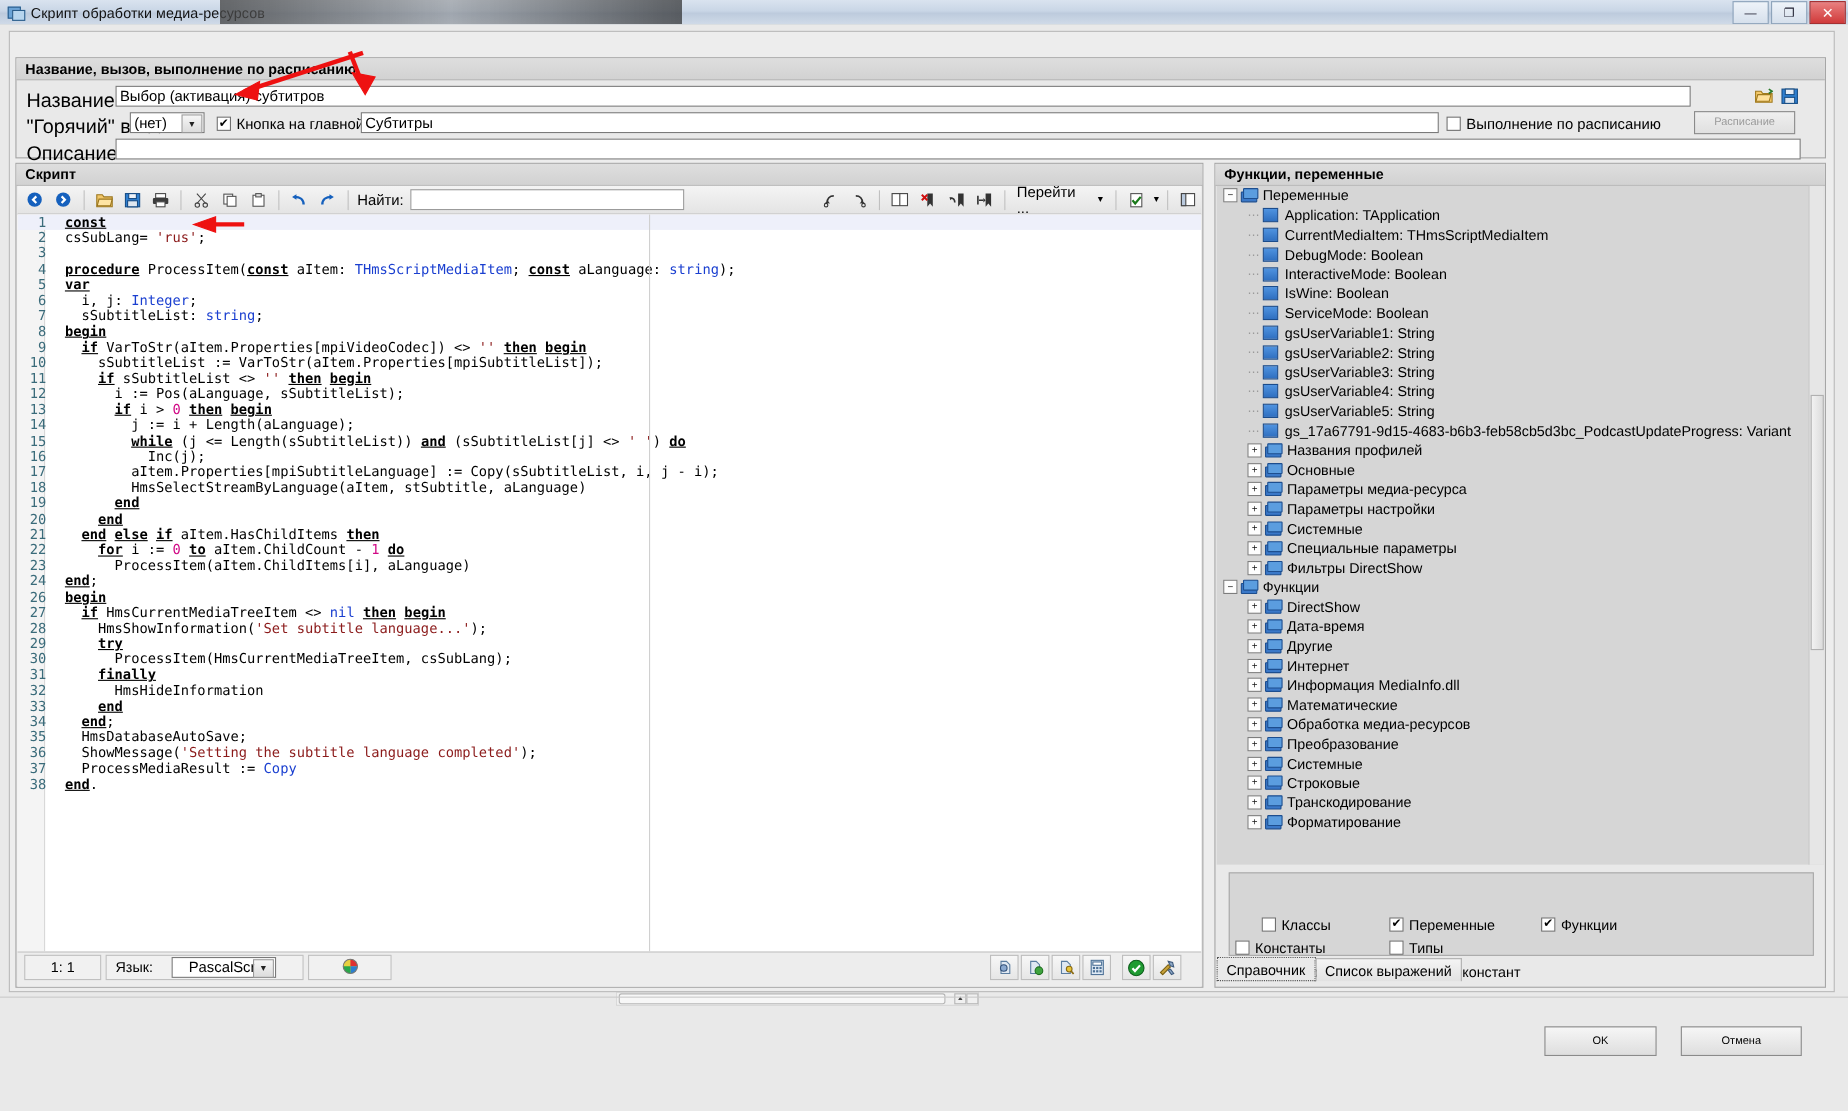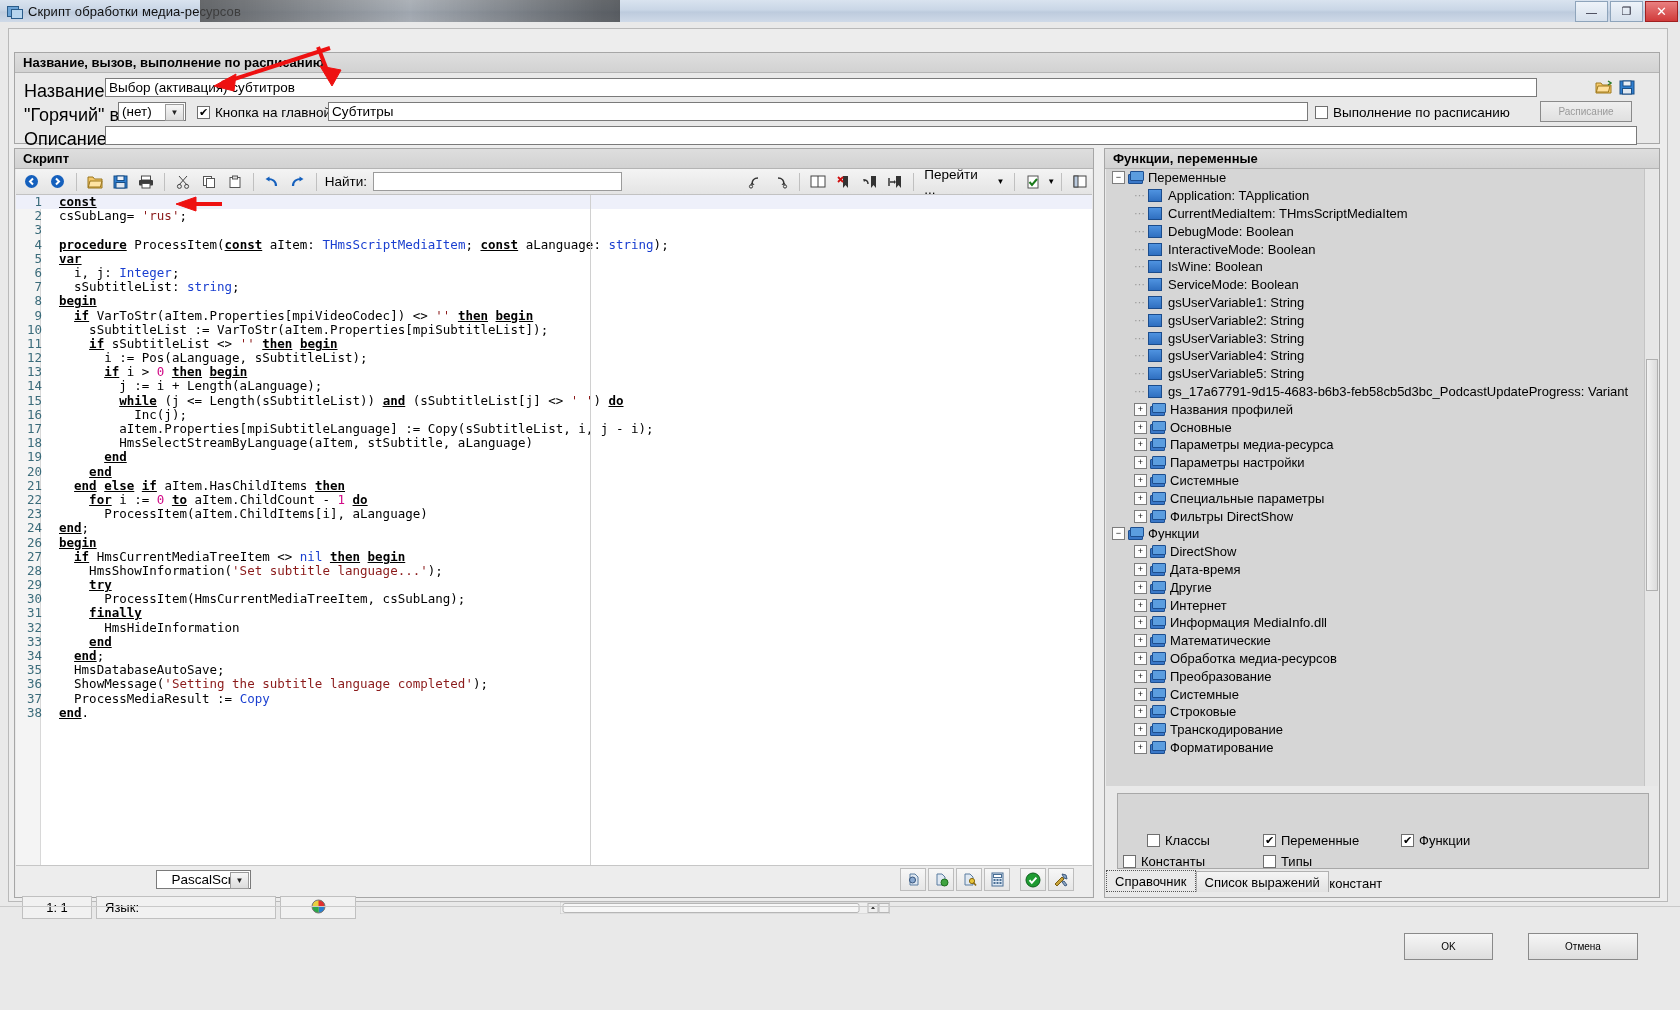--- a/index.html
+++ b/index.html
@@ -90,21 +90,21 @@
        font-family:"DejaVu Sans Mono","Liberation Mono",monospace;font-size:12.5px;}
   .ctext{padding-left:12px;color:#000;flex:1 1 auto;}
   .k{font-weight:bold;text-decoration:underline;color:#000;margin-top:21px;}
   .t{color:#1a3fd0;}
   .n{color:#d10a86;}
   .s{color:#8b1a1a;}
   .right-pane-split{position:absolute;left:575px;top:46px;width:1px;height:670px;background:#d0d0d0;}
 
   .status{position:absolute;left:1px;top:716px;width:1076px;height:31px;background:#ededed;border-top:1px solid #c6c6c6;}
   .stcell{position:absolute;border:1px solid #c0c0c0;background:#f1f1f1;box-sizing:border-box;
-    display:flex;align-items:center;justify-content:center;font-size:13px;height:23px;top:2px;margin-top:28px;}
+    display:flex;align-items:center;justify-content:center;font-size:13px;height:23px;top:2px;}
   .sbtn{position:absolute;width:26px;height:23px;top:2px;border:1px solid #bdbdbd;background:linear-gradient(180deg,#f7f7f7,#e6e6e6);
     display:flex;align-items:center;justify-content:center;box-sizing:border-box;}
   .hscroll{position:absolute;left:560px;top:880px;width:330px;height:12px;}
 
   
   #func-group{left:1104px;top:126px;width:554px;height:748px;}
   .tree{position:absolute;left:1px;top:20px;width:552px;height:617px;background:#d6d6d6;overflow:hidden;}
   .trow{display:flex;align-items:center;height:17.8px;padding-left:4px;font-size:13px;white-space:nowrap;}
   .exp{width:11px;height:11px;border:1px solid #7d7d7d;background:#fdfdfd;margin-right:3px;
     display:flex;align-items:center;justify-content:center;font-size:9px;line-height:9px;color:#111;flex:0 0 auto;}
@@ -121,21 +121,21 @@
      background:linear-gradient(90deg,#f2f2f2,#dcdcdc);border:1px solid #b0b0b0;}
   .lowerbox{position:absolute;left:12px;top:644px;width:530px;height:74px;border:1px solid #a8a8a8;background:#d6d6d6;}
   .chkrow{position:absolute;display:flex;align-items:center;gap:5px;font-size:13px;}
   .tabs{position:absolute;left:2px;top:726px;width:550px;height:21px;display:flex;align-items:flex-end;}
   .tab{height:20px;padding:0 8px;display:flex;align-items:center;font-size:13px;border:1px solid #b0b0b0;
     background:linear-gradient(180deg,#f4f4f4,#e2e2e2);border-bottom:none;}
   .tab.active{background:#e9e9e9;border:1px dotted #555;}
 
   
   .footer-line{position:absolute;left:0;top:884px;width:1680px;height:1px;background:#c9c9c9;}
-  #ok-btn{left:1404px;top:911px;width:89px;height:27px;}
+  #ok-btn{left:1404px;top:911px;width:102px;height:27px;}
   #cancel-btn{left:1528px;top:911px;width:110px;height:27px;}
 
   
   .arrow-svg{position:absolute;left:0;top:0;pointer-events:none;}
 </style>
 </head>
 <body>
 
 <div id="app">
 

